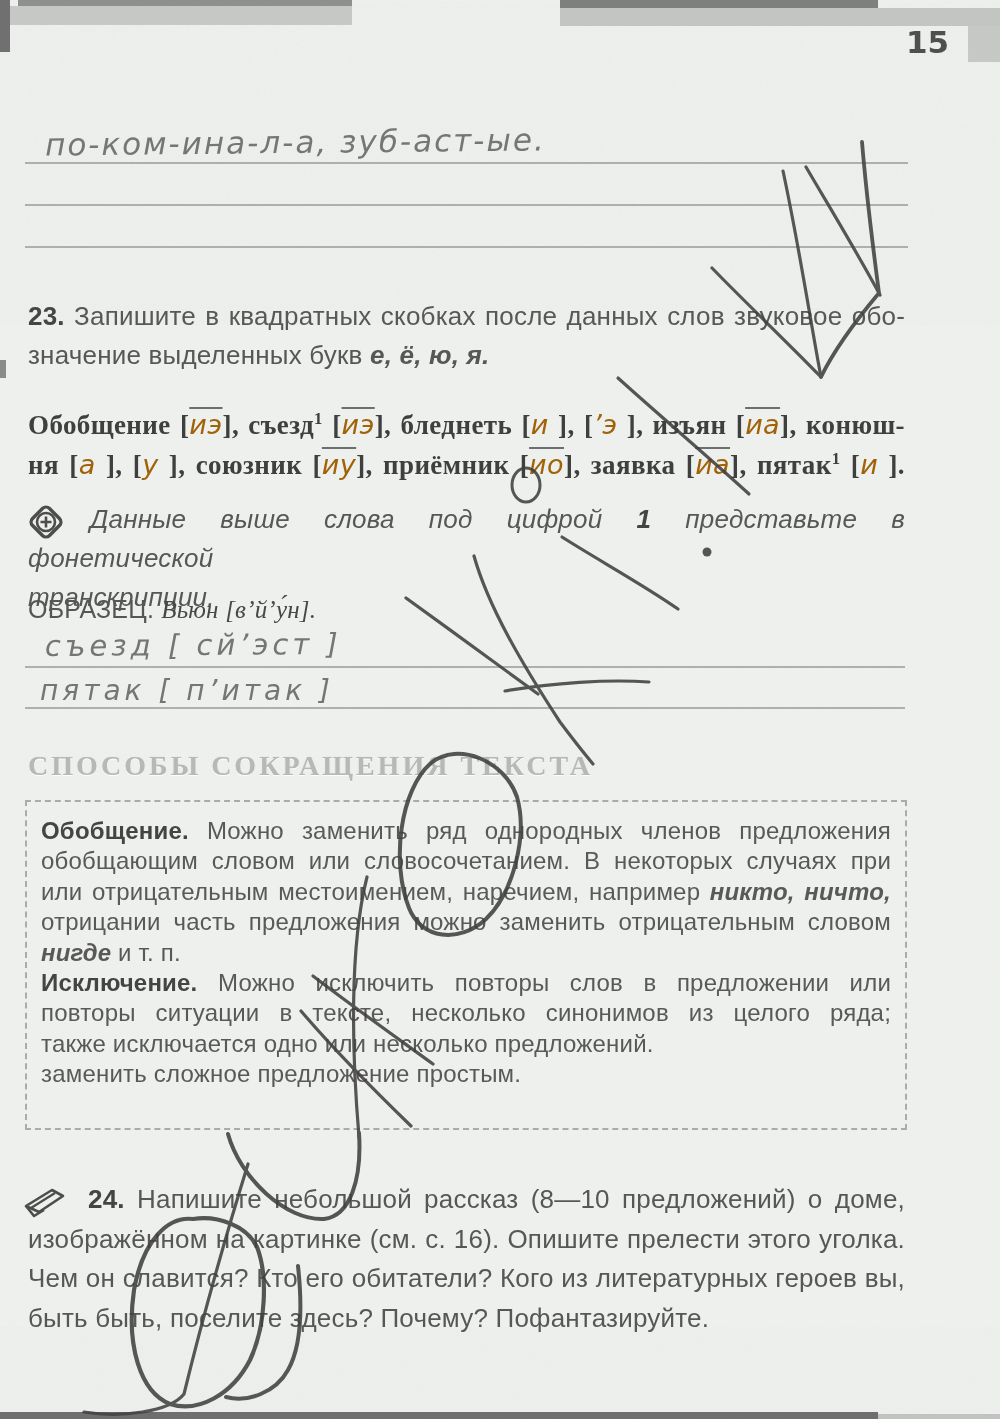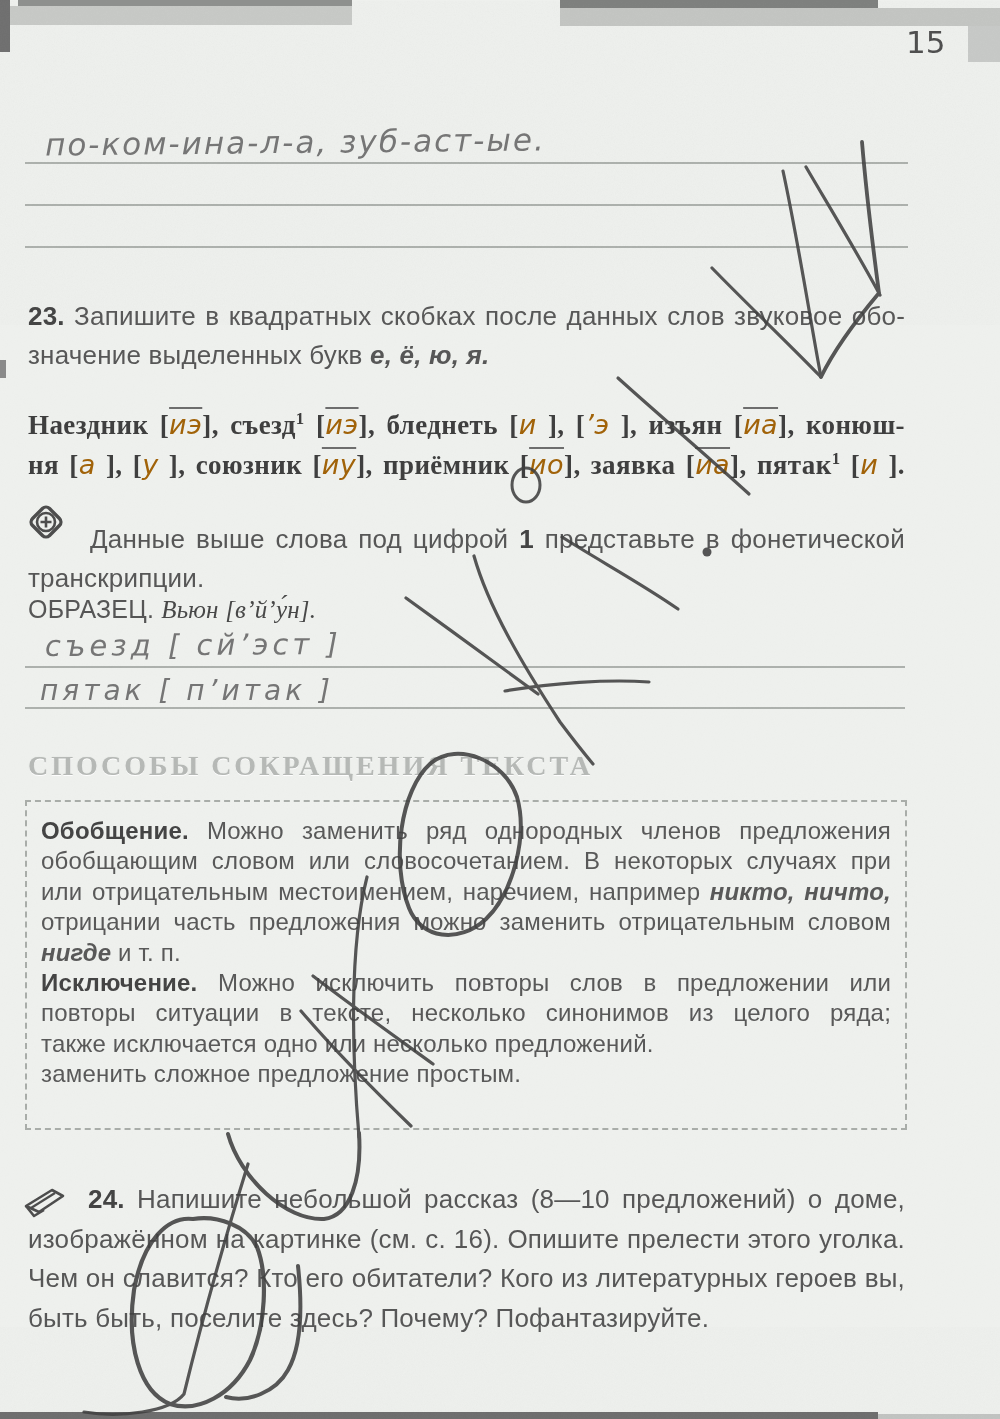--- a/index.html
+++ b/index.html
@@ -22,21 +22,21 @@
   .ov{text-decoration:overline;text-decoration-color:#6d6d6d;}
   .hwline{position:absolute;font-family:"DejaVu Sans",sans-serif;font-style:italic;color:#757575;white-space:nowrap;}
   .caps{color:#555;}
   .ser-i{font-family:"Liberation Serif",serif;font-style:italic;color:#474747;}
   
   .chapter{font-family:"Liberation Serif",serif;font-weight:bold;font-size:28px;letter-spacing:3px;color:#b6b9b6;
            text-shadow:0 1px 0 #fff, 0 0 1px #c9ccc9;margin-top:8px;}
   
   .rulebox{position:absolute;border:2px dashed #a9ada9;background:transparent;}
   .boxtext{font-size:24px;line-height:30.4px;color:#585858;letter-spacing:.2px;}
-  .pnum{font-family:"DejaVu Sans",sans-serif;font-weight:normal;font-size:31px;color:#4d4d4d;}
+  .pnum{font-family:"DejaVu Sans",sans-serif;font-weight:bold;font-size:31px;color:#4d4d4d;}
   svg.overlay{position:absolute;left:0;top:0;pointer-events:none;}
 </style>
 </head>
 <body>
 
 <div class="page">
 
   <div class="artifact" style="left:18px;top:0;width:334px;height:6px;background:#8e908e;"></div>
   <div class="artifact" style="left:560px;top:0;width:318px;height:8px;background:#7e807e;"></div>
   <div class="artifact" style="left:0;top:6px;width:352px;height:19px;background:#c8cac7;"></div>
@@ -53,30 +53,30 @@
   <div class="rule" style="left:25px;top:204px;width:883px;"></div>
   <div class="rule" style="left:25px;top:246px;width:883px;"></div>
   <div class="hwline" style="left:45px;top:124px;font-size:31px;letter-spacing:2px;transform:rotate(-0.6deg);">по-ком-ина-л-а,   зуб-аст-ые.</div>
 
   <div class="abs para" style="left:28px;top:297px;width:877px;">
     <div class="jl"><span class="b">23.</span><span> Запишите в квадратных скобках после данных слов звуковое обо-</span></div>
     <div class="ll"><span>значение выделенных букв </span><span class="i">е, ё, ю, я.</span></div>
   </div>
 
   <div class="abs serlist" style="left:28px;top:402px;width:877px;">
-    <div class="jl"><span>Наездник [</span><span class="hw ov">иэ</span><span>], съезд</span><span class="sup">1</span><span> [</span><span class="hw ov">иэ</span><span>], бледнеть [</span><span class="hw">и</span><span> ], [</span><span class="hw">’э</span><span> ], изъян [</span><span class="hw ov">иа</span><span>], конюш-</span></div>
+    <div class="jl"><span>Обобщение [</span><span class="hw ov">иэ</span><span>], съезд</span><span class="sup">1</span><span> [</span><span class="hw ov">иэ</span><span>], бледнеть [</span><span class="hw">и</span><span> ], [</span><span class="hw">’э</span><span> ], изъян [</span><span class="hw ov">иа</span><span>], конюш-</span></div>
     <div class="jl"><span>ня [</span><span class="hw">а</span><span> ], [</span><span class="hw">у</span><span> ], союзник [</span><span class="hw ov">иу</span><span>], приёмник [</span><span class="hw ov">ио</span><span>], заявка [</span><span class="hw ov">иа</span><span>], пятак</span><span class="sup">1</span><span> [</span><span class="hw">и</span><span> ].</span></div>
   </div>
 
   <svg class="abs" style="left:24px;top:500px;" width="44" height="44" viewBox="0 0 44 44">
     <rect x="10" y="10" width="24" height="24" rx="5" fill="none" stroke="#4c4c4c" stroke-width="3.4" transform="rotate(45 22 22)"></rect>
     <circle cx="22" cy="22" r="9" fill="none" stroke="#4c4c4c" stroke-width="2.6"></circle>
     <path d="M22,16.5 V27.5 M16.5,22 H27.5" stroke="#4c4c4c" stroke-width="2.6"></path>
   </svg>
-  <div class="abs para" style="left:28px;top:520px;width:877px;">
+  <div class="abs para" style="left:28px;top:500px;width:877px;font-style:italic;">
     <div class="jl" style="text-indent:62px;"><span>Данные выше слова под цифрой </span><span class="b">1</span><span> представьте в фонетической</span></div>
     <div class="ll">транскрипции.</div>
   </div>
 
   <div class="abs para ll" style="left:28px;top:590px;width:877px;font-size:25px;"><span class="caps">ОБРАЗЕЦ. </span><span class="ser-i">Вьюн [в’й’у́н].</span></div>
 
   <div class="rule" style="left:25px;top:666px;width:880px;"></div>
   <div class="rule" style="left:25px;top:707px;width:880px;"></div>
   <div class="hwline" style="left:45px;top:628px;font-size:29px;letter-spacing:4px;transform:rotate(-0.4deg);">съезд   [ сй’эст ]</div>
   <div class="hwline" style="left:40px;top:674px;font-size:28px;letter-spacing:4px;">пятак   [ п’итак ]</div>

